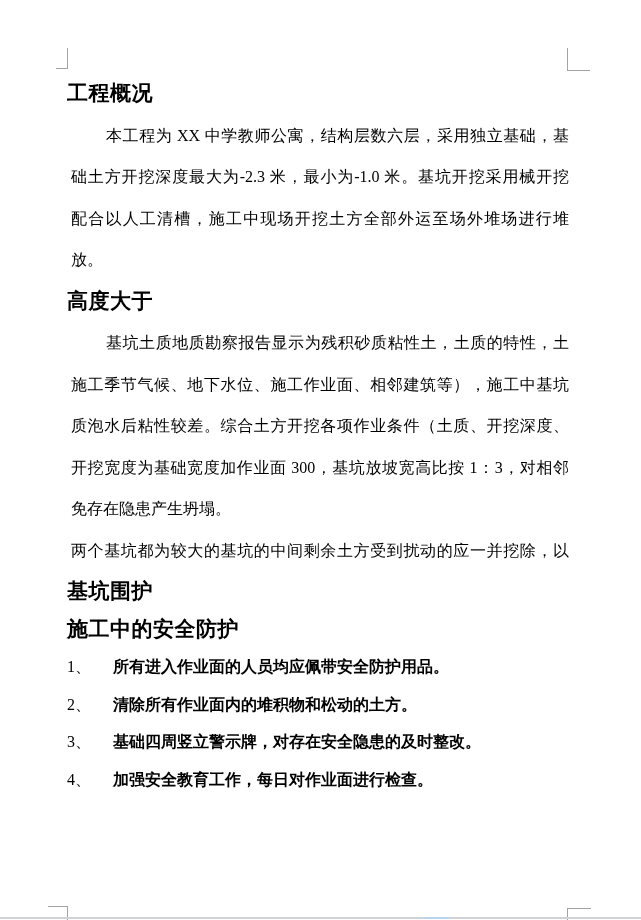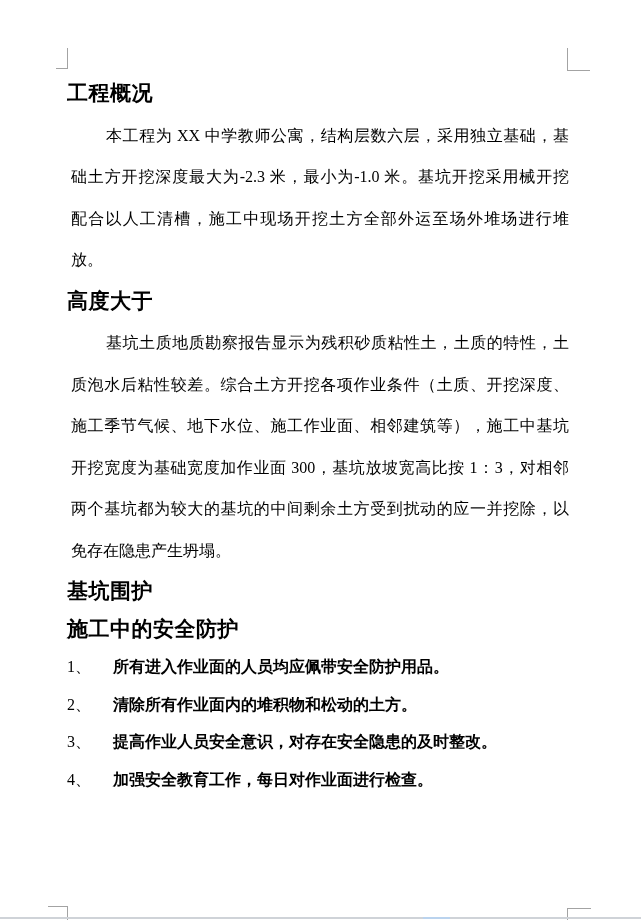--- a/index.html
+++ b/index.html
@@ -107,42 +107,42 @@
     <div>
       <div class="pline first">本工程为 XX 中学教师公寓，结构层数六层，采用独立基础，基</div>
       <div class="pline">础土方开挖深度最大为-2.3 米，最小为-1.0 米。基坑开挖采用械开挖</div>
       <div class="pline">配合以人工清槽，施工中现场开挖土方全部外运至场外堆场进行堆</div>
       <div class="pline lastline">放。</div>
     </div>
 
     <div class="heading">高度大于</div>
     <div>
       <div class="pline first">基坑土质地质勘察报告显示为残积砂质粘性土，土质的特性，土</div>
+      <div class="pline">施工季节气候、地下水位、施工作业面、相邻建筑等），施工中基坑</div>
       <div class="pline">质泡水后粘性较差。综合土方开挖各项作业条件（土质、开挖深度、</div>
-      <div class="pline">施工季节气候、地下水位、施工作业面、相邻建筑等），施工中基坑</div>
       <div class="pline">开挖宽度为基础宽度加作业面 300，基坑放坡宽高比按 1：3，对相邻</div>
+      <div class="pline lastline">免存在隐患产生坍塌。</div>
       <div class="pline">两个基坑都为较大的基坑的中间剩余土方受到扰动的应一并挖除，以</div>
-      <div class="pline lastline">免存在隐患产生坍塌。</div>
     </div>
 
     <div class="heading">基坑围护</div>
 
     <div class="heading">施工中的安全防护</div>
     <div>
       <div class="list-row">
         <span class="list-num">1、</span>
         <span class="list-text">所有进入作业面的人员均应佩带安全防护用品。</span>
       </div>
       <div class="list-row">
         <span class="list-num">2、</span>
         <span class="list-text">清除所有作业面内的堆积物和松动的土方。</span>
       </div>
       <div class="list-row">
         <span class="list-num">3、</span>
-        <span class="list-text">提高作业人员安全意识，对存在安全隐患的及时整改。</span>
+        <span class="list-text">基础四周竖立警示牌，对存在安全隐患的及时整改。</span>
       </div>
       <div class="list-row">
         <span class="list-num">4、</span>
         <span class="list-text">加强安全教育工作，每日对作业面进行检查。</span>
       </div>
     </div>
 
   </div>
 
   <div class="bottom-edge">

